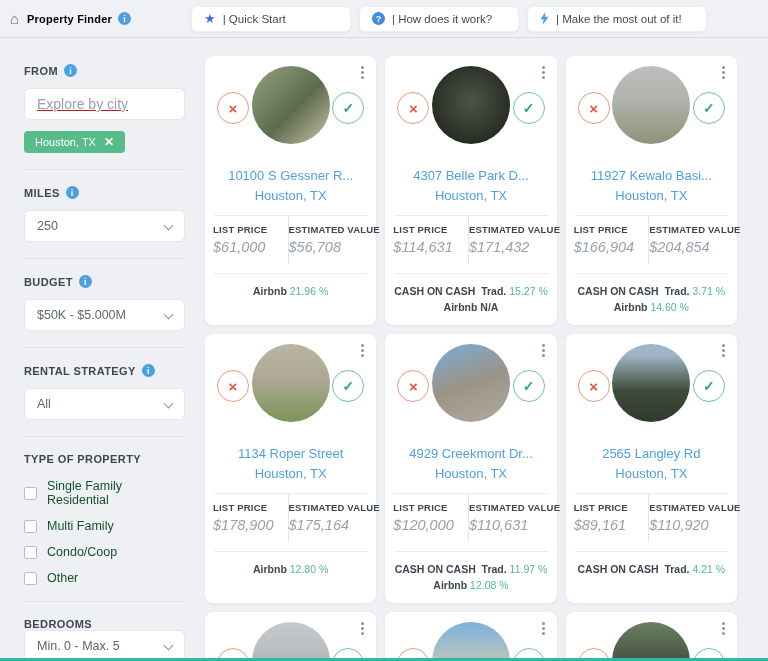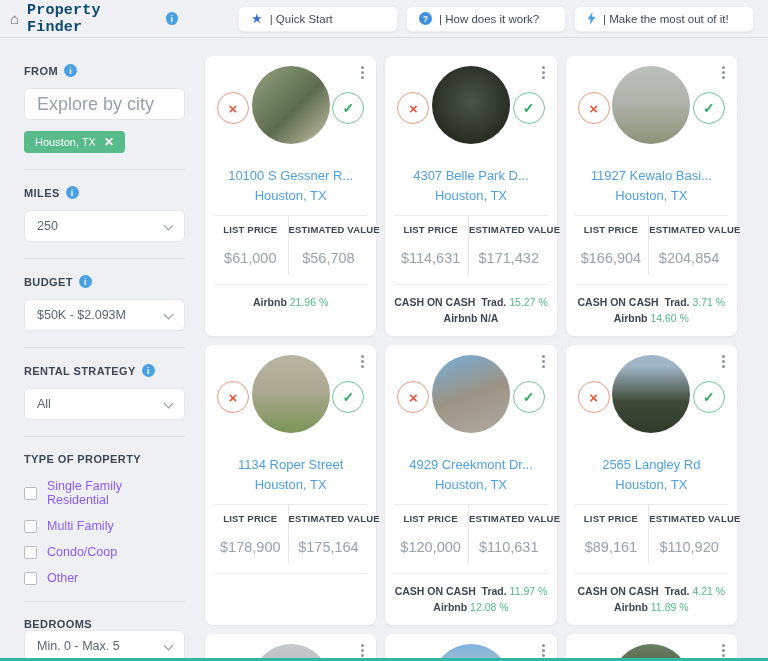--- a/index.html
+++ b/index.html
@@ -10,21 +10,21 @@
     color:#3f4a56;
     position:relative;
   }
   
   .header {
     height:38px; display:flex; align-items:center;
     padding:0 14px 0 10px; border-bottom:1px solid #d9dde2;
     background:#eff1f5;
   }
   .home-ic { font-size:15px; color:#5f6a75; margin-right:8px; cursor:pointer; }
-  .page-title { font-size:15px; font-weight:700; color:#0c4a6e; letter-spacing:.2px;font-family:Liberation Mono, monospace; }
+  .page-title { font-size:11px; font-weight:700; color:#000000; letter-spacing:.2px; }
   .info-ic {
     display:inline-flex; align-items:center; justify-content:center;
     width:13px; height:13px; border-radius:50%;
     background:#49a0e2; color:#fff; font-size:9px; font-weight:700;
     margin-left:6px; cursor:pointer; font-style:normal;
   }
   .hdr-btns { display:flex; gap:8px; margin-left:60px; flex:1; }
   .hdr-btn {
     background:#fff; border:1px solid #eceef2; border-radius:6px;
     height:26px; display:flex; align-items:center; gap:7px;
@@ -45,42 +45,42 @@
   .fgroup { }
   .flabel-row { display:flex; align-items:center; margin-bottom:11px; }
   .flabel { font-size:11px; font-weight:700; letter-spacing:.4px; color:#3d4752; }
   .ctrl {
     width:161px; height:32px; background:#fff; border:1px solid #e3e7ec;
     border-radius:6px; display:flex; align-items:center;
     padding:0 12px; font-size:12.5px; color:#5b6670; position:relative;
     cursor:pointer;
   }
   .ctrl input {
-    border:none; outline:none; width:100%; font-size:18px;
-    font-family:"Liberation Sans", sans-serif; color:#b91c1c; background:transparent;
+    border:none; outline:none; width:100%; font-size:14px;
+    font-family:"Liberation Sans", sans-serif; color:#b91c1c; background:transparent;text-decoration:underline;
   }
   .ctrl input::placeholder { color:#98a1ab; }
   .chev {
     position:absolute; right:12px; top:11px;
     width:7px; height:7px; border-right:1.5px solid #8a949e;
     border-bottom:1.5px solid #8a949e; transform:rotate(45deg);
   }
   .tag {
     display:inline-flex; align-items:center; gap:8px;
     background:#57bb8a; color:#fff; font-size:11px;
     padding:4px 11px; border-radius:4px; margin-top:11px; cursor:pointer;
   }
   .tag .x { font-weight:700; font-size:12px; cursor:pointer; }
   .sep { border-top:1px solid #dfe3e8; margin:16px 0 16px 0; width:161px; }
   .chk-row { display:flex; align-items:center; gap:10px; margin-bottom:12px; cursor:pointer; }
   .chk {
     width:13px; height:13px; border:1px solid #b6bdc6; border-radius:2px;
     background:#fff; flex-shrink:0;
   }
-  .chk-label { font-size:12.5px; color:#8b5cf6; }
+  .chk-label { font-size:12.5px; color:#14532d; }
   
   .main { flex:1; padding:18px 31px 0 2px; }
   .grid { display:grid; grid-template-columns:repeat(3,1fr); gap:9px; }
   .card {
     background:#fff; border-radius:8px; box-shadow:0 1px 3px rgba(60,70,85,.07);
     padding:6px 8px 10px; position:relative;
   }
   .kebab {
     position:absolute; top:8px; right:10px; display:flex; flex-direction:column;
     gap:2px; cursor:pointer; padding:2px;
@@ -104,24 +104,24 @@
     position:absolute; width:32px; height:32px; border-radius:50%;
     background:#fff; display:flex; align-items:center; justify-content:center;
     cursor:pointer; top:26px; font-weight:700;
   }
   .reject { left:4px; border:1.5px solid #f0997e; color:#e4593b; font-size:15px; }
   .accept { right:4px; border:1.5px solid #6fc59b; color:#2fae64; font-size:14px; }
   .addr-block { text-align:center; margin-top:8px; line-height:20px; }
   .addr, .city { font-size:13px; color:#4f9fe3; cursor:pointer; }
   .card .hr { border-top:1px solid #e8ebee; margin:9px 1px 0; }
   .price-table { display:flex; margin-top:0; }
-  .pcell { width:48%; text-align:center; padding:8px 0 9px; }
+  .pcell { width:48%; padding:8px 0 9px; }
   .pcell + .pcell { width:52%; border-left:1px solid #e3e7ea; }
   .phead { font-size:9.5px; font-weight:700; color:#3d4752; letter-spacing:.2px; white-space:nowrap; }
-  .pval { font-size:14.5px; color:#98a2ac; margin-top:15px; }
+  .pval { font-size:14.5px; color:#98a2ac; margin-top:4px;font-style:italic; }
   .cash { text-align:center; padding:9px 0 0; font-size:10.5px; line-height:16px; }
   .cash b { color:#3d4752; font-weight:700; }
   .gval { color:#53b98a; }
   .gval.na { color:#3d4752; font-weight:700; }
   .bottom-bar {
     position:fixed; left:0; bottom:0; width:768px; height:3px;
     background:#2eb8a6; z-index:20;
   }
 </style>
 </head>
@@ -181,21 +181,21 @@
       </div>
     </div>
     <div class="sep"></div>
 
     <div class="fgroup">
       <div class="flabel-row">
         <span class="flabel">BUDGET</span>
         <i class="info-ic">i</i>
       </div>
       <div class="ctrl">
-        <span>$50K - $2.093M</span>
+        <span>$50K - $5.000M</span>
         <span class="chev"></span>
       </div>
     </div>
     <div class="sep"></div>
 
     <div class="fgroup">
       <div class="flabel-row">
         <span class="flabel">RENTAL STRATEGY</span>
         <i class="info-ic">i</i>
       </div>
@@ -379,20 +379,24 @@
         <div class="phead">LIST PRICE</div>
         <div class="pval">$178,900</div>
       </div>
       <div class="pcell">
         <div class="phead">ESTIMATED VALUE</div>
         <div class="pval">$175,164</div>
       </div>
     </div>
     <div class="hr"></div>
     <div class="cash">
+      <div>
+        <b>Airbnb</b>
+        <span class="gval">12.80 %</span>
+      </div>
     </div>
   </div>
 
   <div class="card">
     <div class="kebab">
             <i></i>
             <i></i>
             <i></i>
           </div>
     <div class="photo-row">
@@ -455,24 +459,20 @@
         <div class="pval">$110,920</div>
       </div>
     </div>
     <div class="hr"></div>
     <div class="cash">
       <div>
         <b>CASH ON CASH</b>&nbsp;
         <b>Trad.</b>
         <span class="gval">4.21 %</span>
       </div>
-      <div>
-        <b>Airbnb</b>
-        <span class="gval">11.89 %</span>
-      </div>
     </div>
   </div>
 
   <div class="card">
     <div class="kebab">
             <i></i>
             <i></i>
             <i></i>
           </div>
     <div class="photo-row">

